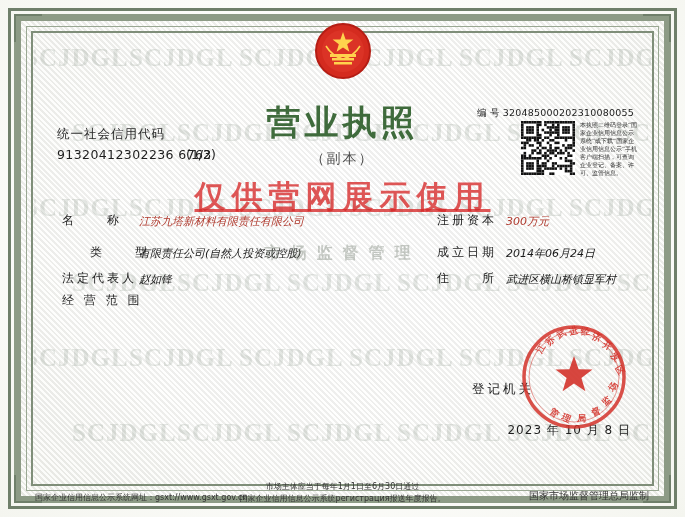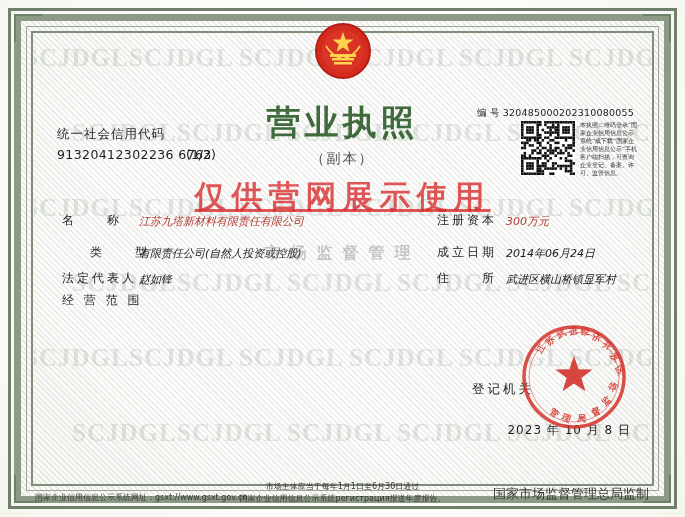--- a/index.html
+++ b/index.html
@@ -176,21 +176,21 @@
   .foot-left{
     position:absolute;left:35px;bottom:10px;
     font-size:8px;color:#333;white-space:nowrap;
   }
   .foot-mid{
     position:absolute;left:50%;transform:translateX(-50%);bottom:8px;
     font-size:8px;color:#333;text-align:center;line-height:12px;white-space:nowrap;
   }
   .foot-right{
     position:absolute;right:36px;bottom:10px;
-    font-size:13px;color:#333;white-space:nowrap;
+    font-size:10px;color:#333;white-space:nowrap;
   }
 </style>
 </head>
 <body>
 
 <div id="license">
 
   <div class="frame-outer"></div>
   <div class="frame-mid"></div>
   <div class="frame-in"></div>

